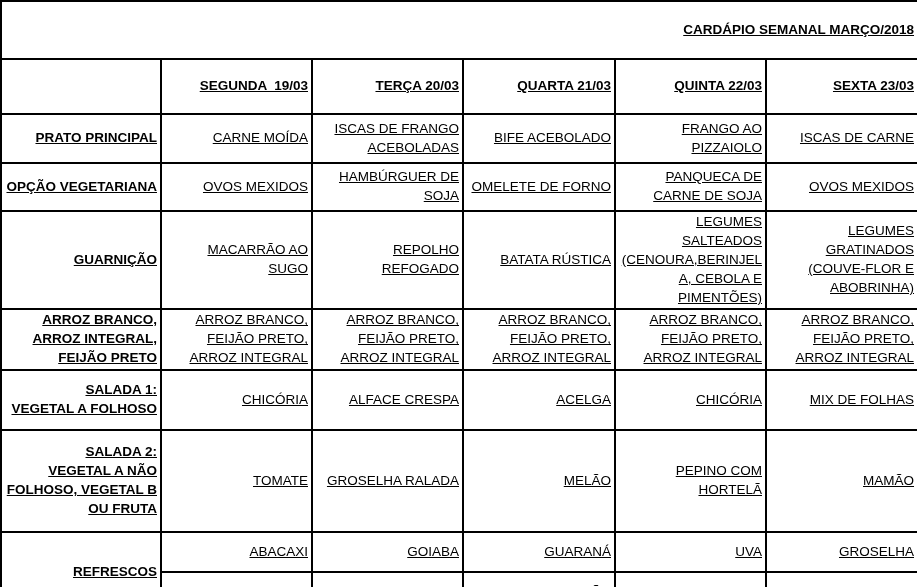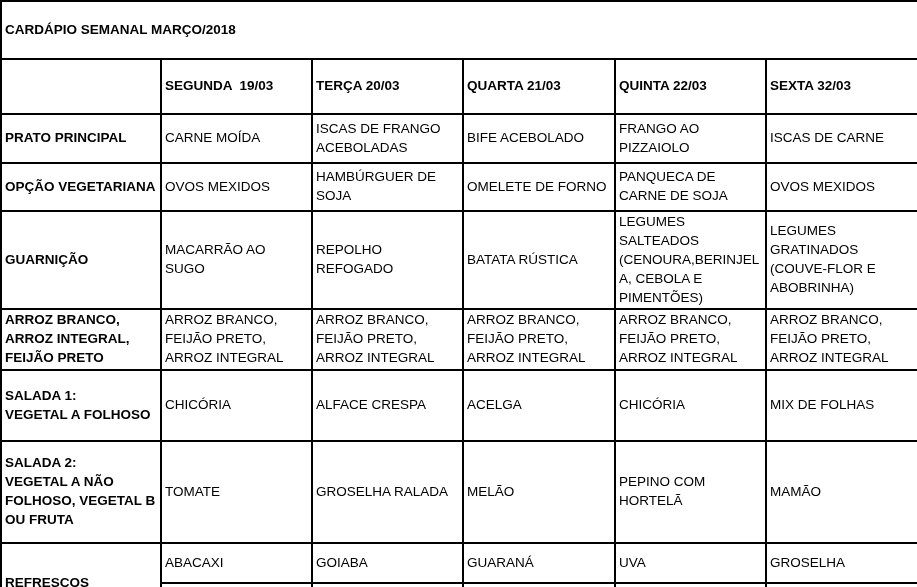--- a/index.html
+++ b/index.html
@@ -12,26 +12,27 @@
     font-family: "Liberation Sans", sans-serif;
     color: #000000;
   }
   table.menu {
     border-collapse: collapse;
     table-layout: fixed;
     width: 917px;
   }
   table.menu td {
     border: 2px solid #000000;
-    text-align: left;
+    text-align: right;
     vertical-align: middle;
     padding: 1px 3px;
     font-size: 13.5px;
     line-height: 1.4;
     overflow-wrap: break-word;
+    text-decoration: underline;
   }
   td.title-cell {
     font-weight: bold;
     font-size: 15px;
   }
   td.day-header {
     font-weight: bold;
     font-size: 14px;
     white-space: pre-wrap;
   }
@@ -39,21 +40,21 @@
     font-weight: bold;
     font-size: 13.5px;
     white-space: pre-line;
   }
   tr.r-title   { height: 58px; }
   tr.r-header  { height: 55px; margin-top: 36px; }
   tr.r-prato   { height: 49px; }
   tr.r-opcao   { height: 48px; }
   tr.r-guarn   { height: 60px; }
   tr.r-arroz   { height: 60px; }
-  tr.r-sal1    { height: 71px; }
+  tr.r-sal1    { height: 60px; }
   tr.r-sal2    { height: 102px; }
   tr.r-ref1    { height: 40px; }
   tr.r-ref2    { height: 40px; }
 </style>
 </head>
 <body>
 
 <table class="menu">
   <colgroup>
     <col style="width:160px">
@@ -67,21 +68,21 @@
     <tr class="r-title">
       <td colspan="6" class="title-cell">CARDÁPIO SEMANAL MARÇO/2018</td>
     </tr>
 
     <tr class="r-header">
       <td class="row-label"></td>
       <td class="day-header">SEGUNDA  19/03</td>
       <td class="day-header">TERÇA 20/03</td>
       <td class="day-header">QUARTA 21/03</td>
       <td class="day-header">QUINTA 22/03</td>
-      <td class="day-header">SEXTA 32/03</td>
+      <td class="day-header">SEXTA 23/03</td>
     </tr>
 
     <tr class="r-prato">
       <td class="row-label">PRATO PRINCIPAL</td>
       <td>CARNE MOÍDA</td>
       <td>ISCAS DE FRANGO ACEBOLADAS</td>
       <td>BIFE ACEBOLADO</td>
       <td>FRANGO AO PIZZAIOLO</td>
       <td>ISCAS DE CARNE</td>
     </tr>

